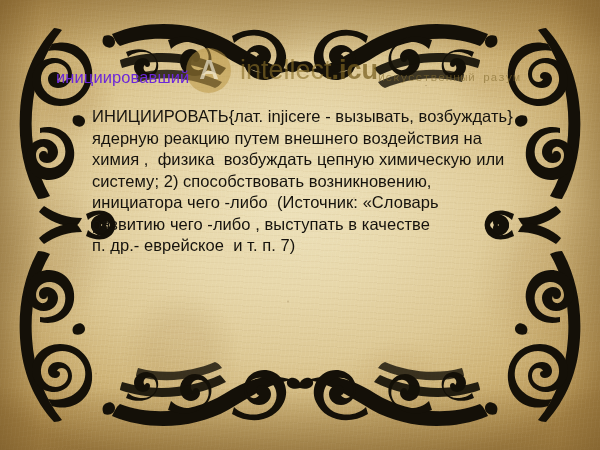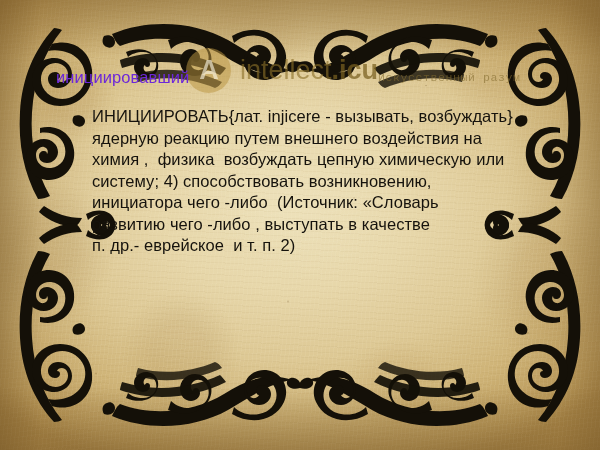--- a/index.html
+++ b/index.html
@@ -245,19 +245,19 @@
       <div class="wm-tagline">Искусственный  разум</div>
     </div>
   </div>
 
   <div class="headword">инициировавший</div>
 
   <div class="definition">
     <span class="ln">ИНИЦИИРОВАТЬ{лат. injicere - вызывать, возбуждать} -</span>
     <span class="ln">ядерную реакцию путем внешнего воздействия на</span>
     <span class="ln">химия ,  физика  возбуждать цепную химическую или</span>
-    <span class="ln">систему; 4) способствовать возникновению,</span>
+    <span class="ln">систему; 2) способствовать возникновению,</span>
     <span class="ln">инициатора чего -либо  (Источник: «Словарь</span>
     <span class="ln">развитию чего -либо , выступать в качестве</span>
-    <span class="ln">п. др.- еврейское  и т. п. 2)</span>
+    <span class="ln">п. др.- еврейское  и т. п. 7)</span>
   </div>
 
 </div>
 
 </body></html>

